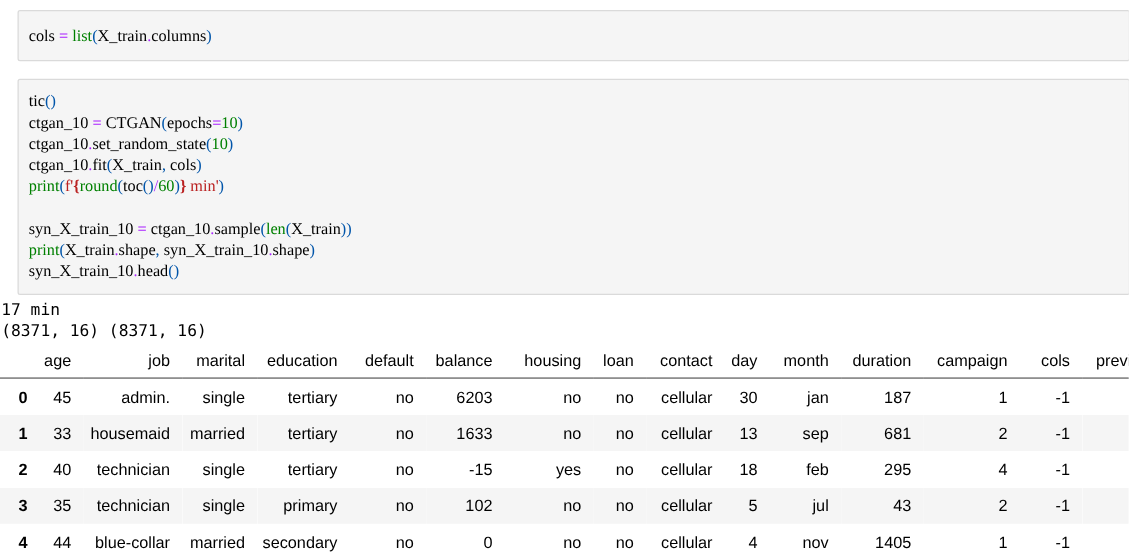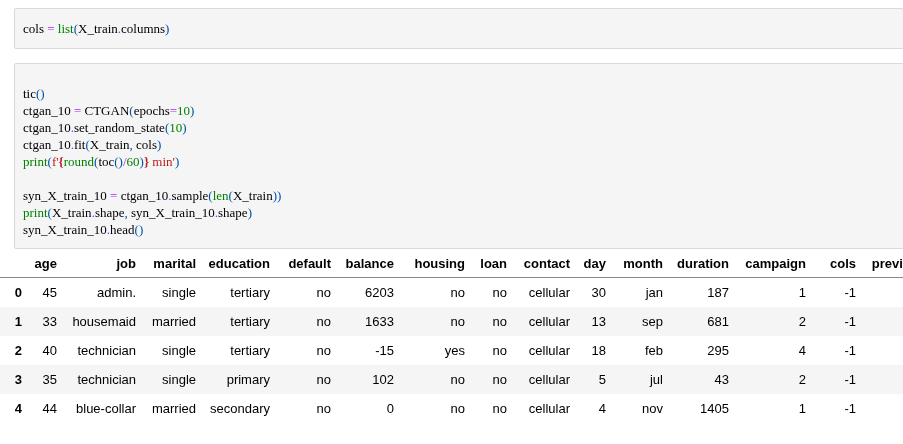--- a/index.html
+++ b/index.html
@@ -22,21 +22,21 @@
     background: var(--cell-bg, #f5f5f5);
     border: 1px solid var(--cell-border, #dadada);
     border-radius: 2px;
     padding: 11px 8px;
     font-family: Liberation Serif, serif;
     font-size: 13px;
     line-height: 17px;
     white-space: pre;
   }
   .cell-1 { margin-top: 8px; }
-  .cell-2 { margin-top: 14px; padding-top: 21px; padding-bottom: 10px; }
+  .cell-2 { margin-top: 14px; padding-top: 8px; padding-bottom: 10px; }
 
   .code-line { height: 17px; }
   .tk-p  { color: #000000; }
   .tk-o  { color: var(--op, #AA22FF); }
   .tk-n  { color: var(--num, #008000); }
   .tk-b  { color: var(--blt, #008000); }
   .tk-s  { color: var(--str, #BA2121); }
   .tk-si { color: var(--intp, #BA2121); font-weight: bold; }
   .tk-k  { color: var(--brk, #0055AA); }
 
@@ -61,37 +61,39 @@
     line-height: 17px;
   }
   table.dataframe th, table.dataframe td {
     text-align: right;
     white-space: nowrap;
     overflow: hidden;
     padding: 6px 10px 6px 0;
     border: none;
   }
   table.dataframe thead th {
-    font-weight: bold;
+    font-weight: normal;
     border-bottom: 1px solid var(--hdr-border, #888888);
     padding-top: 5px;
     padding-bottom: 5px;
   }
   table.dataframe tbody th { font-weight: bold; }
   table.dataframe tbody tr:nth-child(even) { background: var(--stripe, #f5f5f5); }
 </style>
 </head>
 <body>
 
 <div class="notebook">
 
   <div class="cell cell-1"><div class="code-line"><span class="tk-p">cols </span><span class="tk-o">=</span><span class="tk-p"> </span><span class="tk-b">list</span><span class="tk-k">(</span><span class="tk-p">X_train</span><span class="tk-o">.</span><span class="tk-p">columns</span><span class="tk-k">)</span></div></div>
 
   <div class="cell cell-2"><div class="code-line"><span class="tk-p">tic</span><span class="tk-k">()</span></div><div class="code-line"><span class="tk-p">ctgan_10 </span><span class="tk-o">=</span><span class="tk-p"> CTGAN</span><span class="tk-k">(</span><span class="tk-p">epochs</span><span class="tk-o">=</span><span class="tk-n">10</span><span class="tk-k">)</span></div><div class="code-line"><span class="tk-p">ctgan_10</span><span class="tk-o">.</span><span class="tk-p">set_random_state</span><span class="tk-k">(</span><span class="tk-n">10</span><span class="tk-k">)</span></div><div class="code-line"><span class="tk-p">ctgan_10</span><span class="tk-o">.</span><span class="tk-p">fit</span><span class="tk-k">(</span><span class="tk-p">X_train</span><span class="tk-k">,</span><span class="tk-p"> cols</span><span class="tk-k">)</span></div><div class="code-line"><span class="tk-b">print</span><span class="tk-k">(</span><span class="tk-s">f'</span><span class="tk-si">{</span><span class="tk-b">round</span><span class="tk-k">(</span><span class="tk-p">toc</span><span class="tk-k">()</span><span class="tk-o">/</span><span class="tk-n">60</span><span class="tk-k">)</span><span class="tk-si">}</span><span class="tk-s"> min'</span><span class="tk-k">)</span></div><div class="code-line">&nbsp;</div><div class="code-line"><span class="tk-p">syn_X_train_10 </span><span class="tk-o">=</span><span class="tk-p"> ctgan_10</span><span class="tk-o">.</span><span class="tk-p">sample</span><span class="tk-k">(</span><span class="tk-b">len</span><span class="tk-k">(</span><span class="tk-p">X_train</span><span class="tk-k">))</span></div><div class="code-line"><span class="tk-b">print</span><span class="tk-k">(</span><span class="tk-p">X_train</span><span class="tk-o">.</span><span class="tk-p">shape</span><span class="tk-k">,</span><span class="tk-p"> syn_X_train_10</span><span class="tk-o">.</span><span class="tk-p">shape</span><span class="tk-k">)</span></div><div class="code-line"><span class="tk-p">syn_X_train_10</span><span class="tk-o">.</span><span class="tk-p">head</span><span class="tk-k">()</span></div></div>
 
+  <pre class="stream">17 min
+(8371, 16) (8371, 16)</pre>
 
   <div class="df-wrap">
     <table class="dataframe">
       <colgroup>
           <col style="width: 32px;">
           <col style="width: 35px;">
           <col style="width: 79px;">
           <col style="width: 60px;">
           <col style="width: 74px;">
           <col style="width: 61px;">

